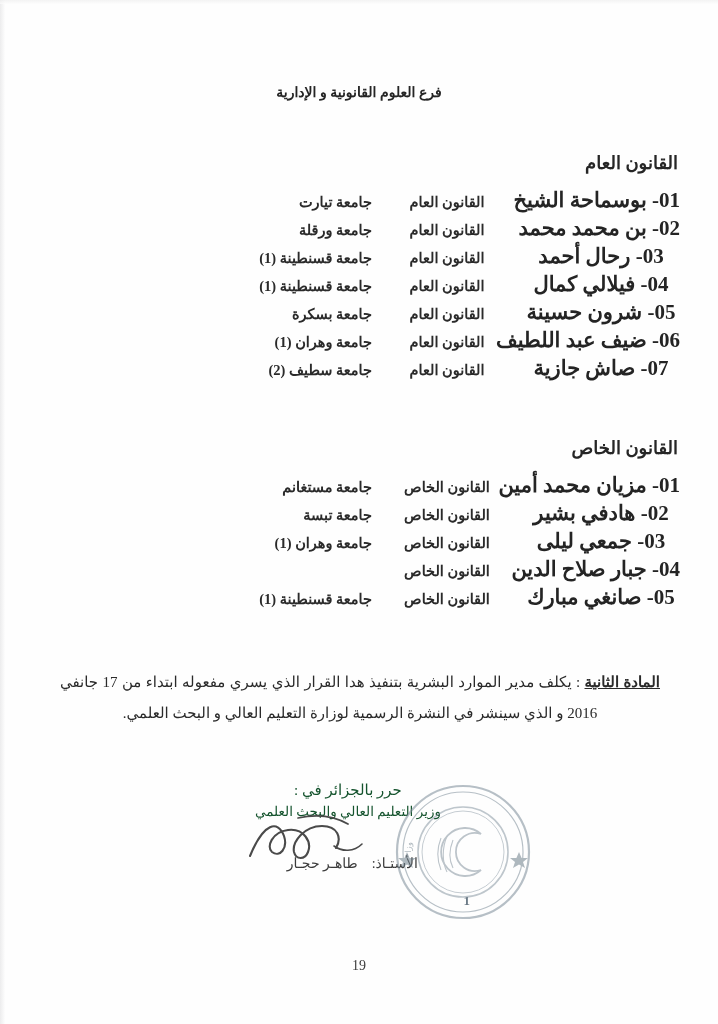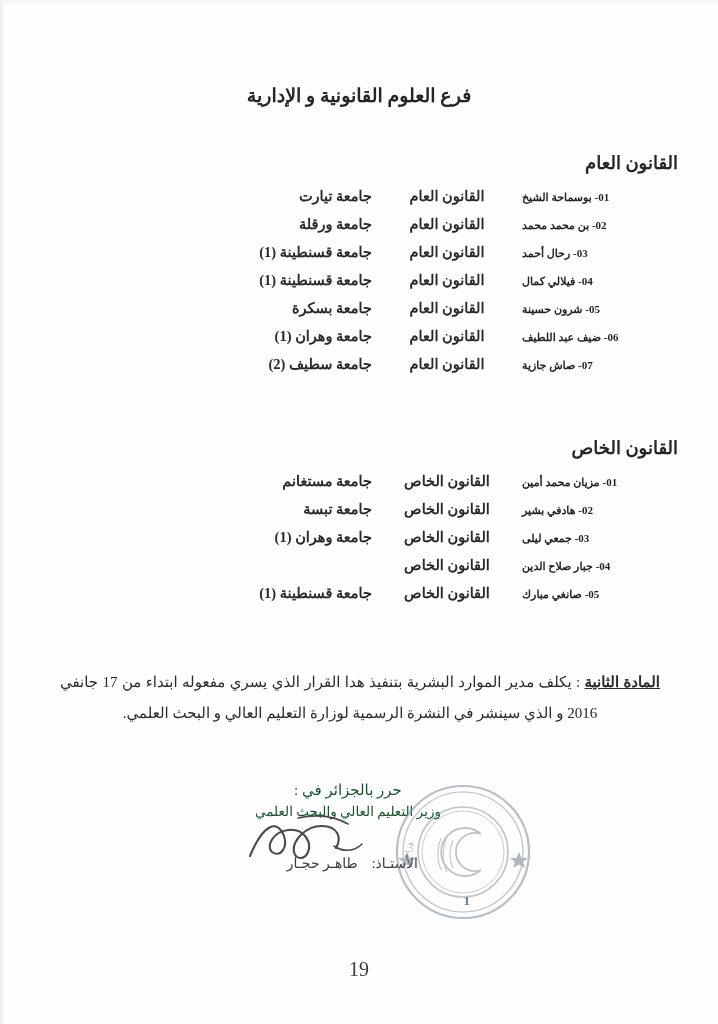--- a/index.html
+++ b/index.html
@@ -33,21 +33,21 @@
     background: linear-gradient(to bottom, #efefef, #fdfdfd);
     opacity: .7;
   }
 
   .doc-title {
     position: absolute;
     top: 84px;
     right: 0;
     width: 718px;
     text-align: center;
-    font-size: 19px;
+    font-size: 14px;
     font-weight: bold;
     letter-spacing: 0px;
     color: #252525;
   }
 
   .section {
     position: absolute;
     width: 718px;
     right: 0;
   }
@@ -65,22 +65,22 @@
   }
   .row {
     display: flex;
     flex-direction: row;
     align-items: baseline;
     height: 28px;
     padding-right: 38px;
   }
   .col-name {
     width: 158px;
-    text-align: left;
-    font-size: 11px;
+    text-align: center;
+    font-size: 21px;
     font-weight: bold;
     color: #242424;
     white-space: nowrap;
   }
   .col-name .idx {
     font-family: "Liberation Serif", serif;
   }
   .col-spec {
     width: 150px;
     text-align: center;
@@ -164,21 +164,21 @@
     color: #6b7a86;
     font-weight: bold;
   }
 
   .page-number {
     position: absolute;
     top: 958px;
     right: 0;
     width: 718px;
     text-align: center;
-    font-size: 20px;
+    font-size: 14px;
     color: #3b3b3b;
   }
 </style>
 </head>
 <body>
 
 <div class="page">
 
   <div class="scan-edge-left"></div>
   <div class="scan-edge-top"></div>

